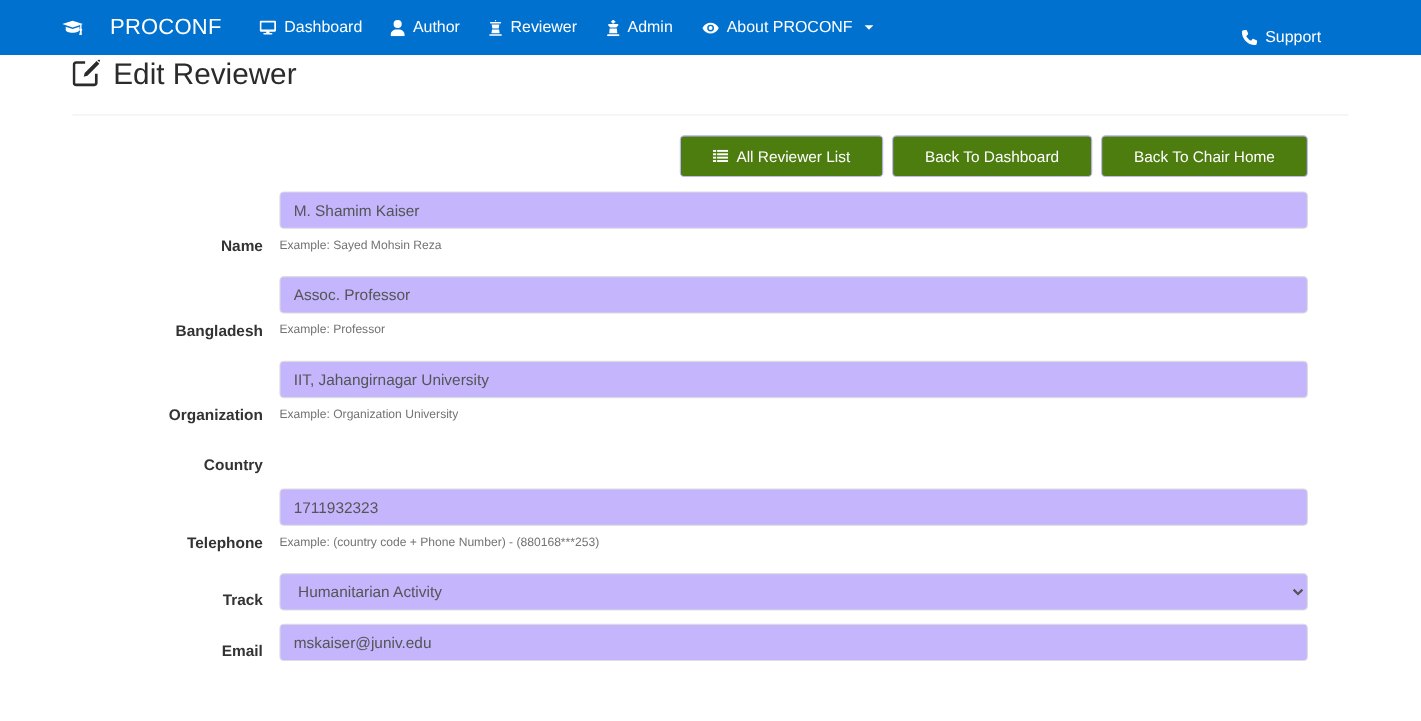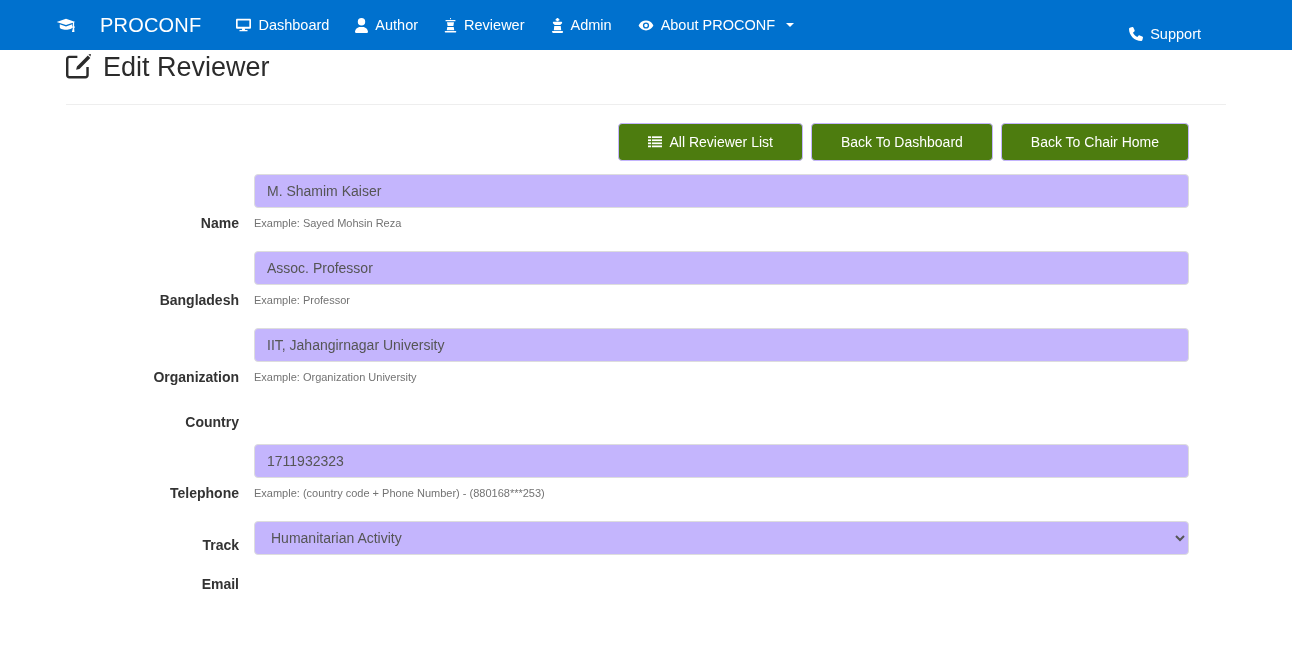--- a/index.html
+++ b/index.html
@@ -333,16 +333,19 @@
       <div class="form-control-wrap">
         <select class="form-control">
           <option>Humanitarian Activity</option>
         </select>
       </div>
     </div>
     <div class="spacer-xs"></div>
 
     <div class="form-row">
       <label class="form-label">Email</label>
+      <div class="form-control-wrap">
+        <input class="form-control" type="text" value="mskaiser@juniv.edu" style="">
+      </div>
     </div>
 
   </form>
 </div>
 
 </body></html>

